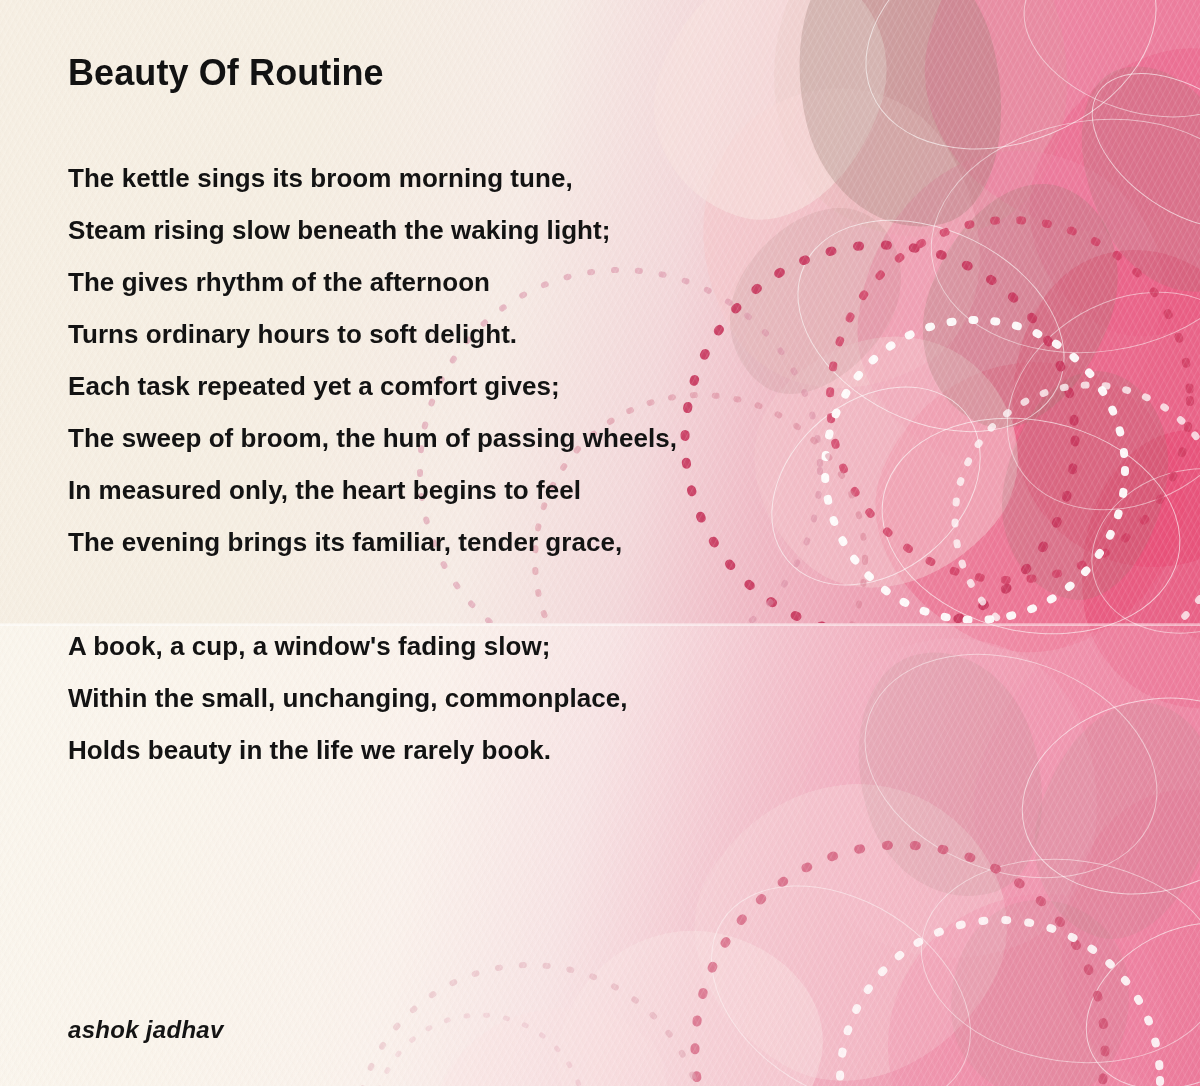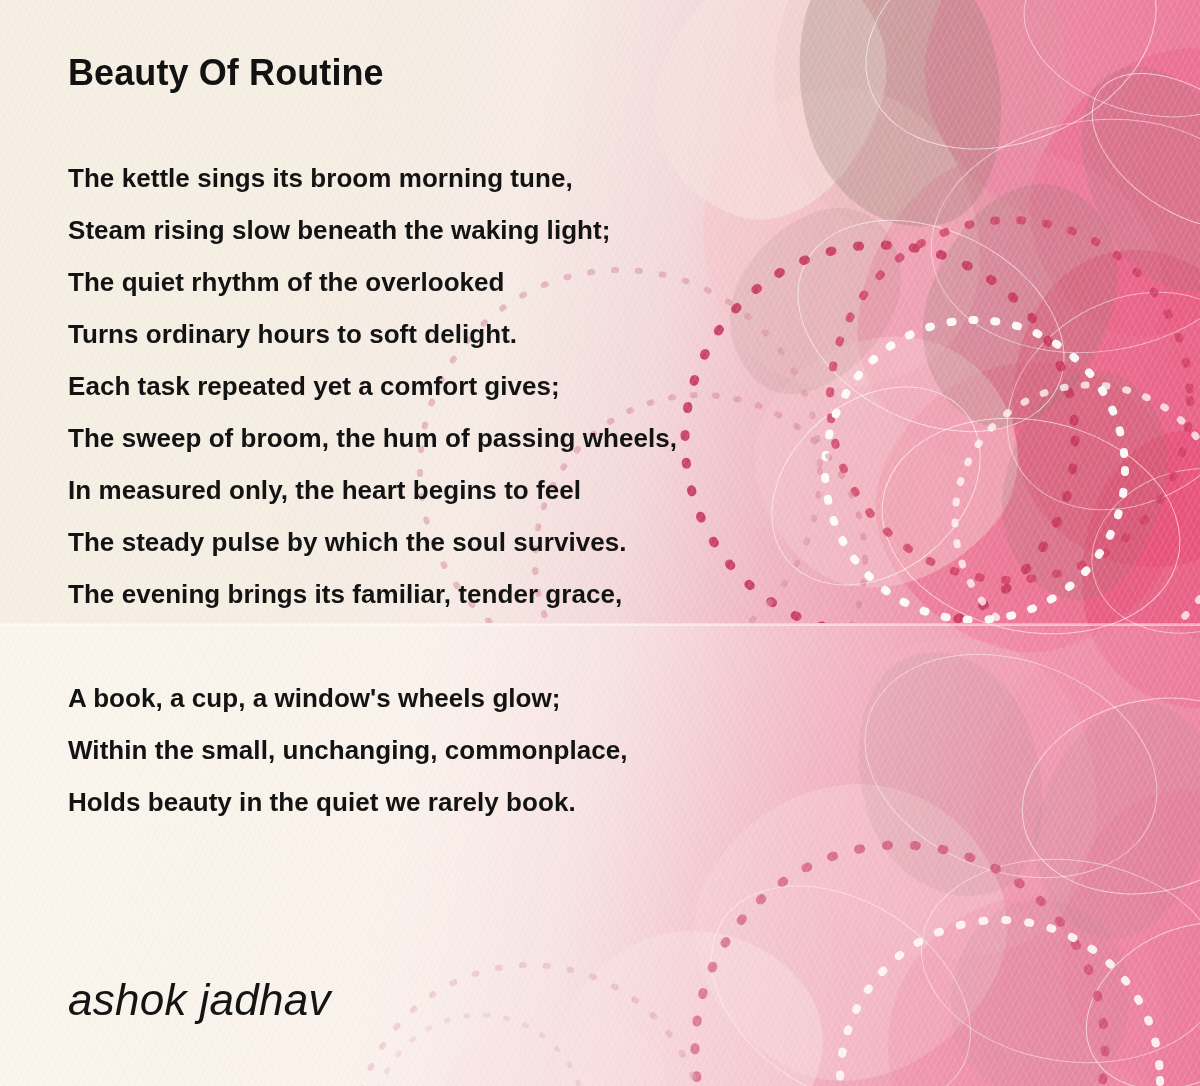--- a/index.html
+++ b/index.html
@@ -87,22 +87,22 @@
     position:absolute;left:68px;top:152px;width:1000px;
   }
   .poem-line{
     font-size:26px;font-weight:bold;color:#131313;
     line-height:52px;height:52px;white-space:nowrap;
     letter-spacing:.05px;
   }
   .poem-line.blank{color:transparent;}
 
   #poem-author{
-    position:absolute;left:68px;top:975px;
-    font-size:44px;font-style:italic;font-weight:normal;color:#141414;
+    position:absolute;left:68px;top:1016px;
+    font-size:24px;font-style:italic;font-weight:bold;color:#141414;
     letter-spacing:.3px;white-space:nowrap;
   }
 </style>
 </head>
 <body>
 
 <div id="page">
 
   <div class="bg-layer" id="bg-base2"></div>
 
@@ -196,29 +196,28 @@
 
   <div id="seam"></div>
 
   <div id="content">
 
     <div id="poem-title">Beauty Of Routine</div>
 
     <div id="poem-body">
       <div class="poem-line">The kettle sings its broom morning tune,</div>
       <div class="poem-line">Steam rising slow beneath the waking light;</div>
-      <div class="poem-line">The quiet rhythm of the overlooked</div>
+      <div class="poem-line">The gives rhythm of the afternoon</div>
       <div class="poem-line">Turns ordinary hours to soft delight.</div>
       <div class="poem-line">Each task repeated yet a comfort gives;</div>
       <div class="poem-line">The sweep of broom, the hum of passing wheels,</div>
       <div class="poem-line">In measured only, the heart begins to feel</div>
-      <div class="poem-line">The steady pulse by which the soul survives.</div>
       <div class="poem-line">The evening brings its familiar, tender grace,</div>
       <div class="poem-line blank"></div>
-      <div class="poem-line">A book, a cup, a window's wheels glow;</div>
+      <div class="poem-line">A book, a cup, a window's fading slow;</div>
       <div class="poem-line">Within the small, unchanging, commonplace,</div>
-      <div class="poem-line">Holds beauty in the quiet we rarely book.</div>
+      <div class="poem-line">Holds beauty in the life we rarely book.</div>
     </div>
 
     <div id="poem-author">ashok jadhav</div>
 
   </div>
 </div>
 
 </body></html>

